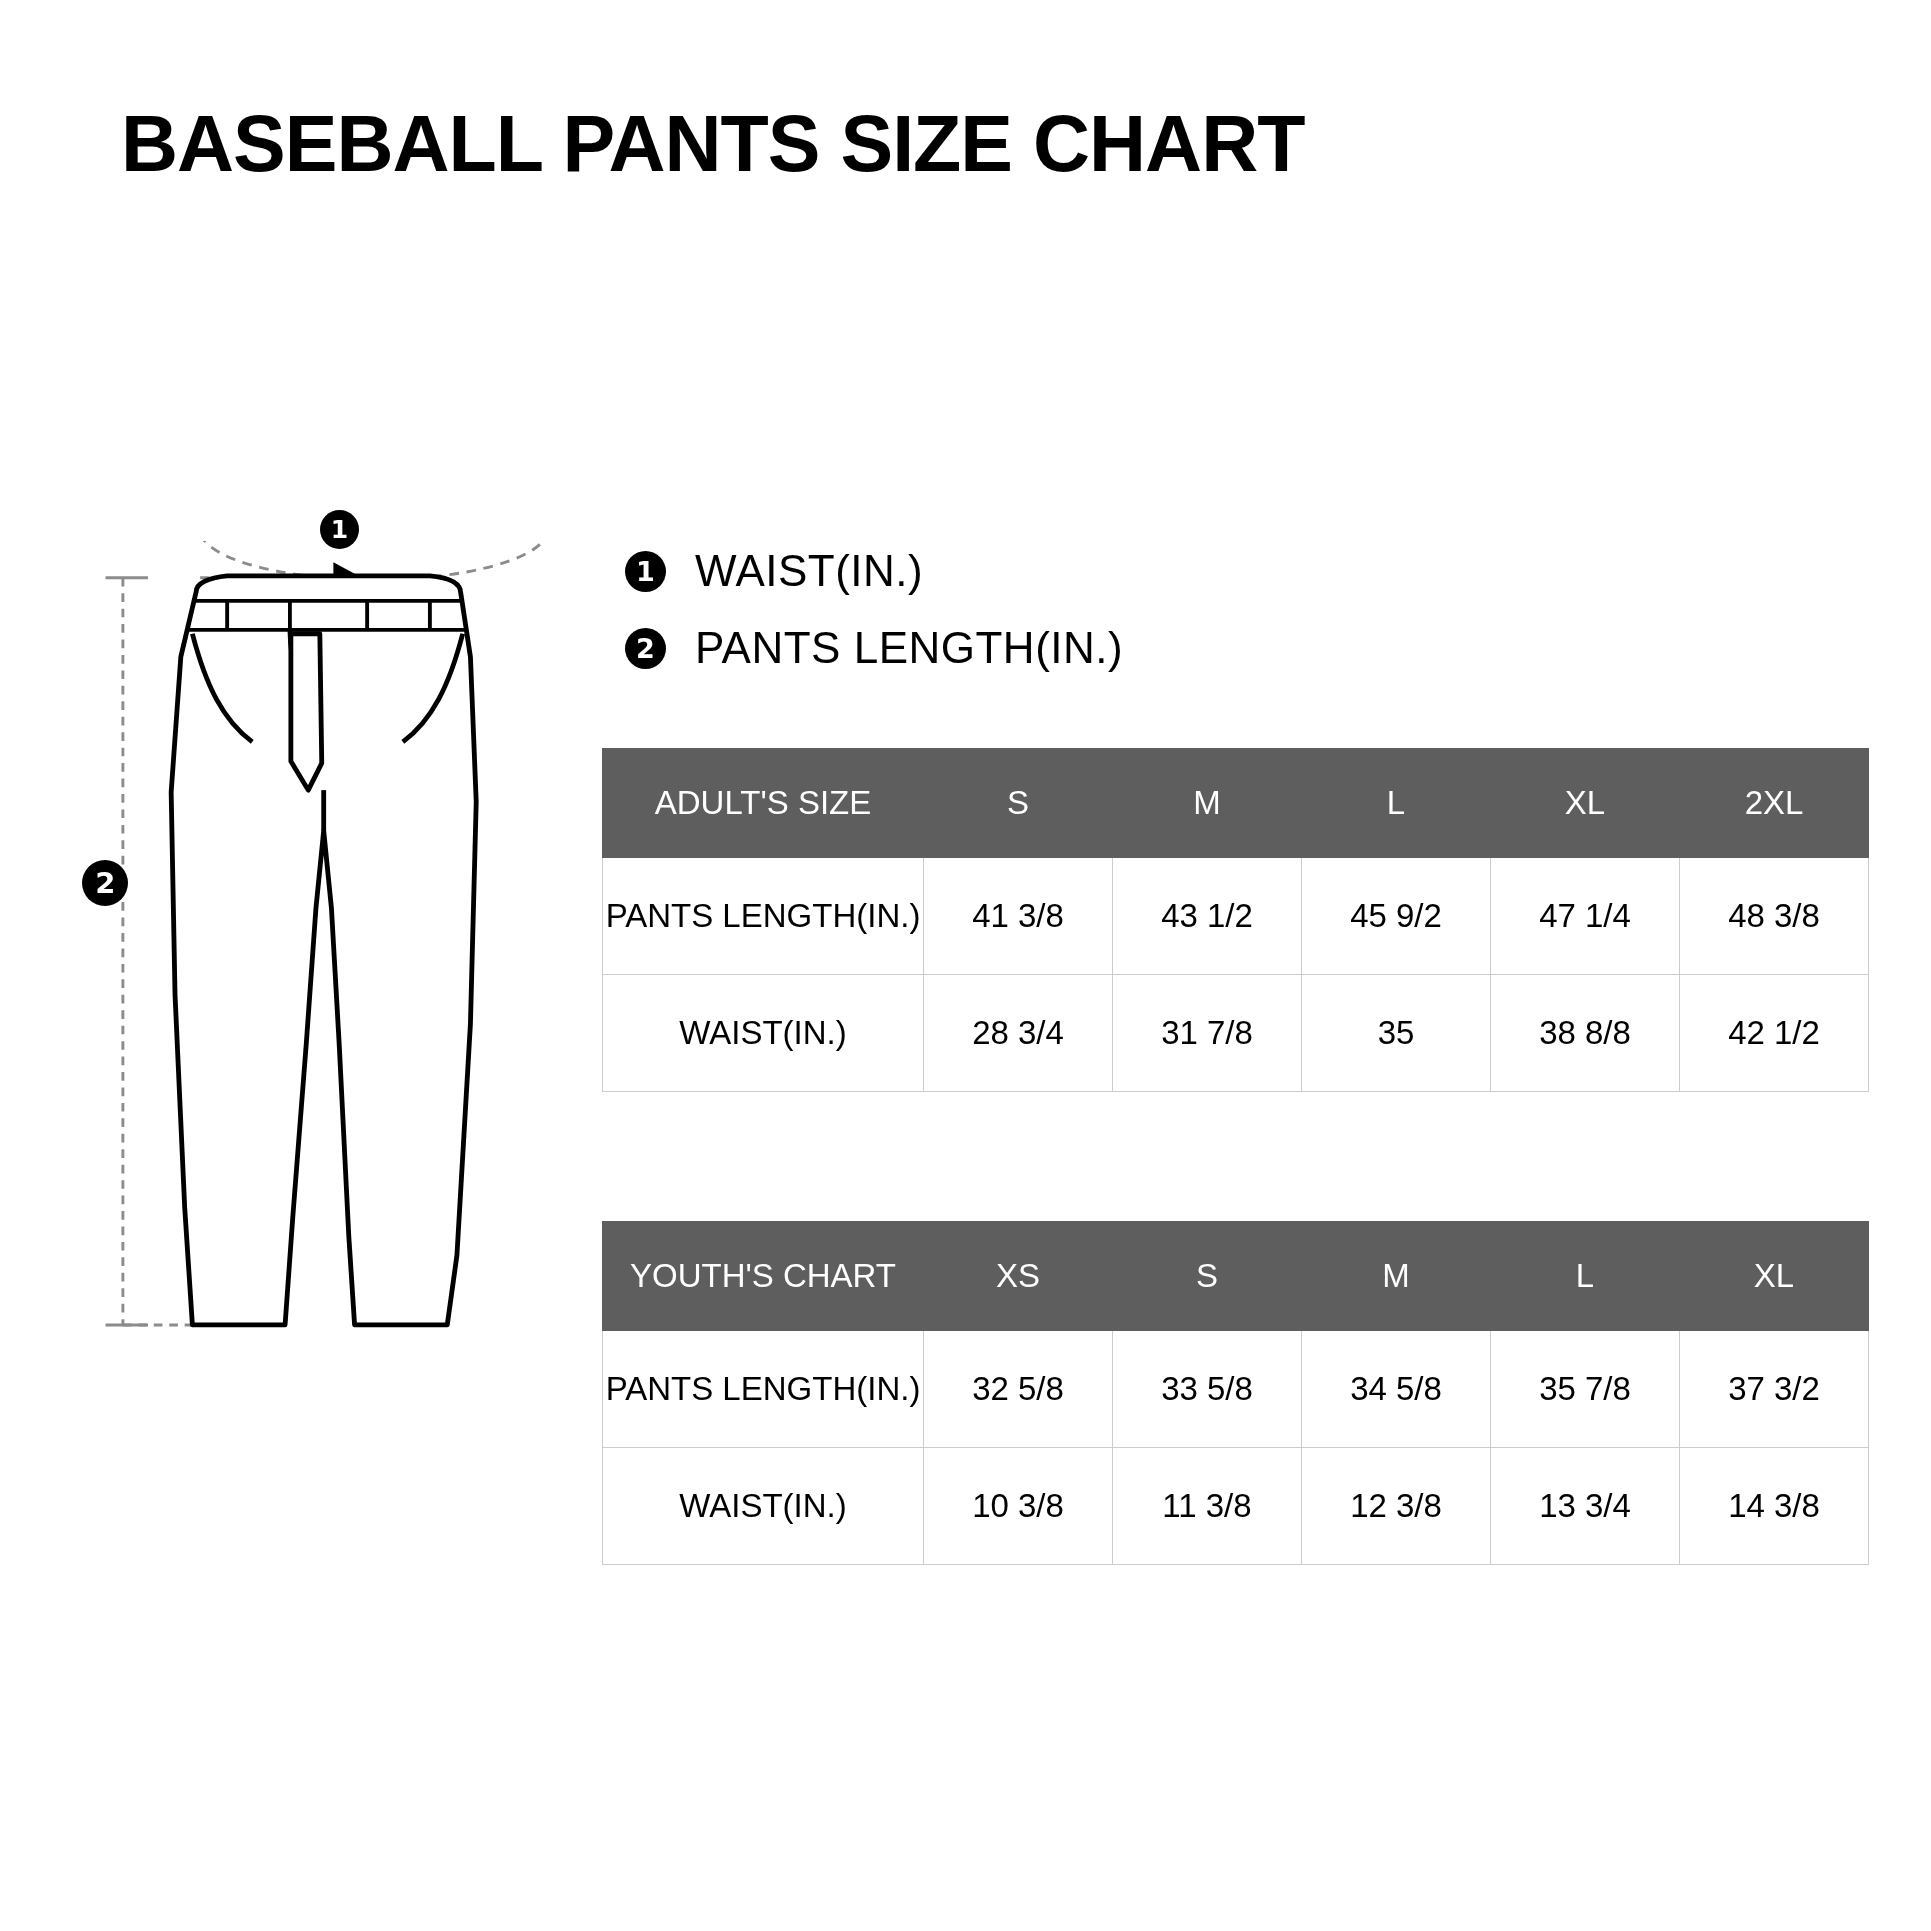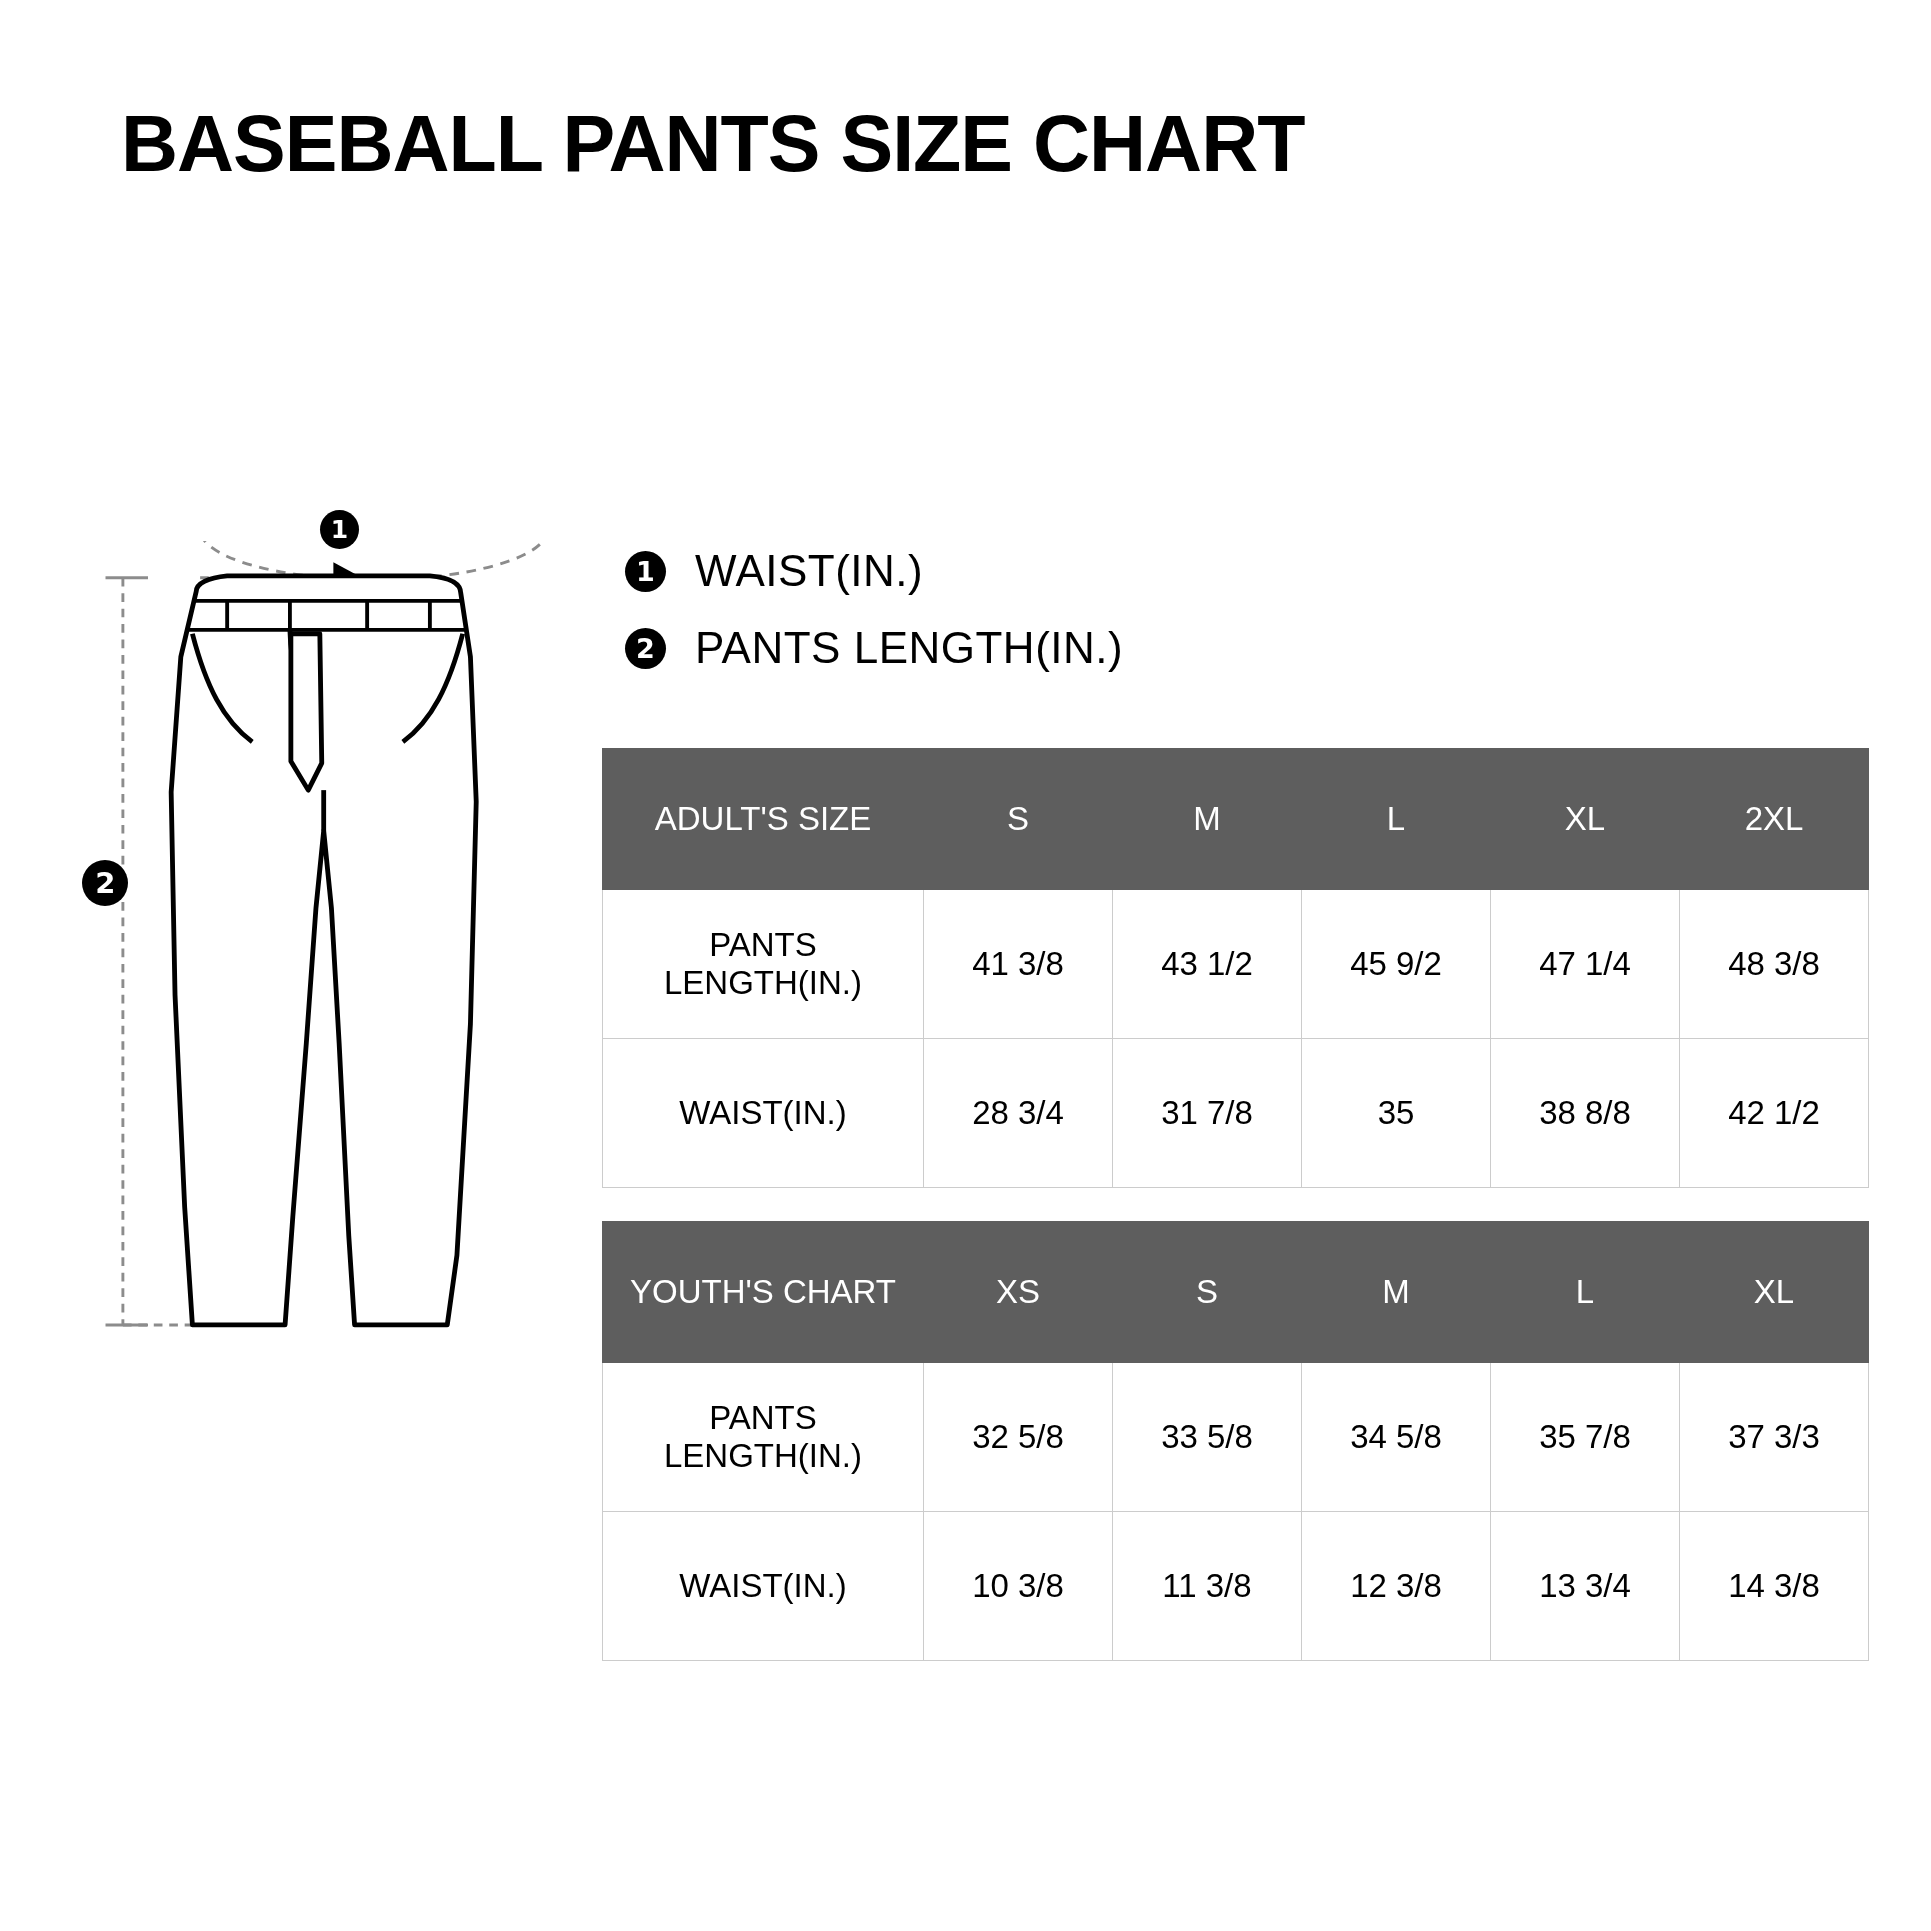--- a/index.html
+++ b/index.html
@@ -117,21 +117,21 @@
     border-collapse: collapse;
     table-layout: fixed;
   }
   table.size-table td, table.size-table th {
     border: 1.9px solid #cccccc;
     text-align: center;
     vertical-align: middle;
     font-weight: normal;
     font-size: 33px;
     color: #000;
-    padding: 16px;
+    padding: 0;
   }
   table.size-table thead td {
     background: #5e5e5e;
     color: #ffffff;
     border: 1.9px solid #5e5e5e;
     font-size: 33px;
     height: 108px;
     line-height: 1.15;
   }
   table.size-table tbody td {
@@ -289,21 +289,21 @@
         <td>XL</td>
       </tr>
     </thead>
     <tbody>
       <tr>
         <td class="rowhead">PANTS LENGTH(IN.)</td>
         <td>32 5/8</td>
         <td>33 5/8</td>
         <td>34  5/8</td>
         <td>35 7/8</td>
-        <td>37 3/3</td>
+        <td>37 3/2</td>
       </tr>
       <tr>
         <td class="rowhead">WAIST(IN.)</td>
         <td>10 3/8</td>
         <td>11 3/8</td>
         <td>12 3/8</td>
         <td>13 3/4</td>
         <td>14 3/8</td>
       </tr>
     </tbody>

